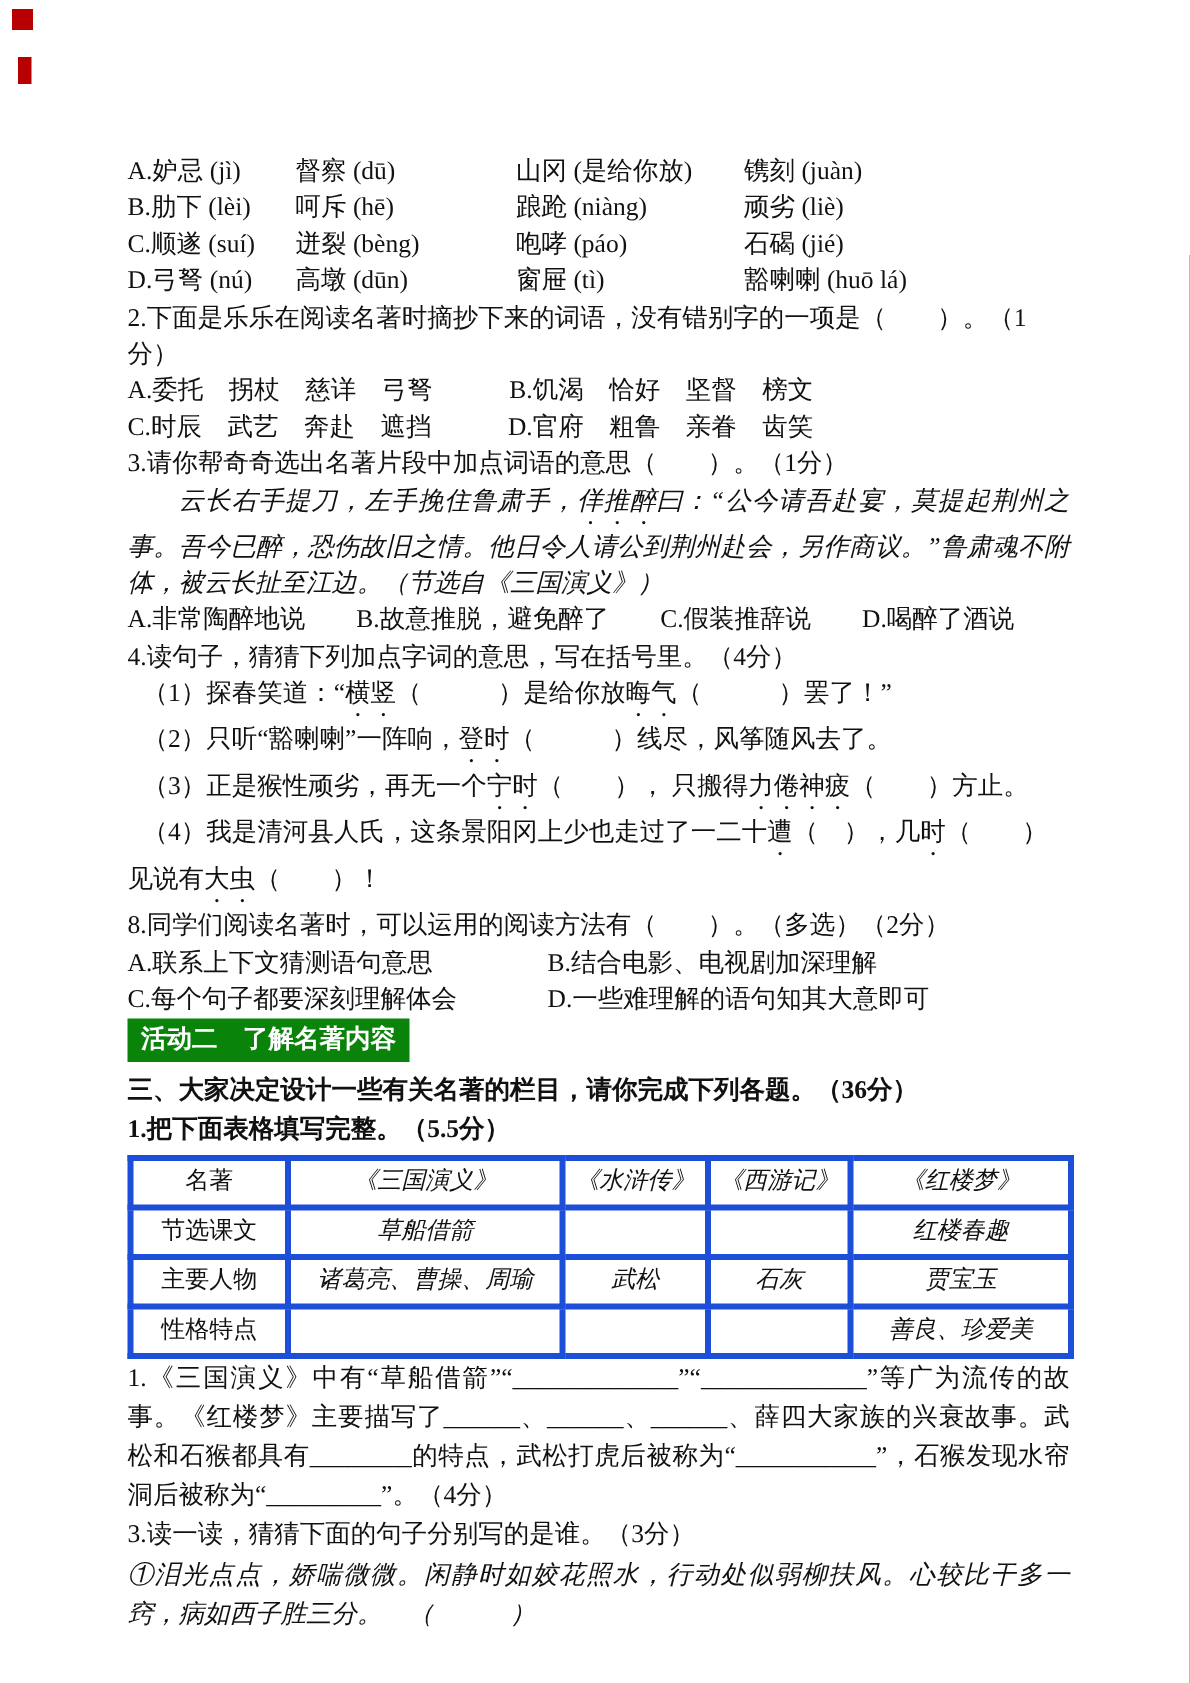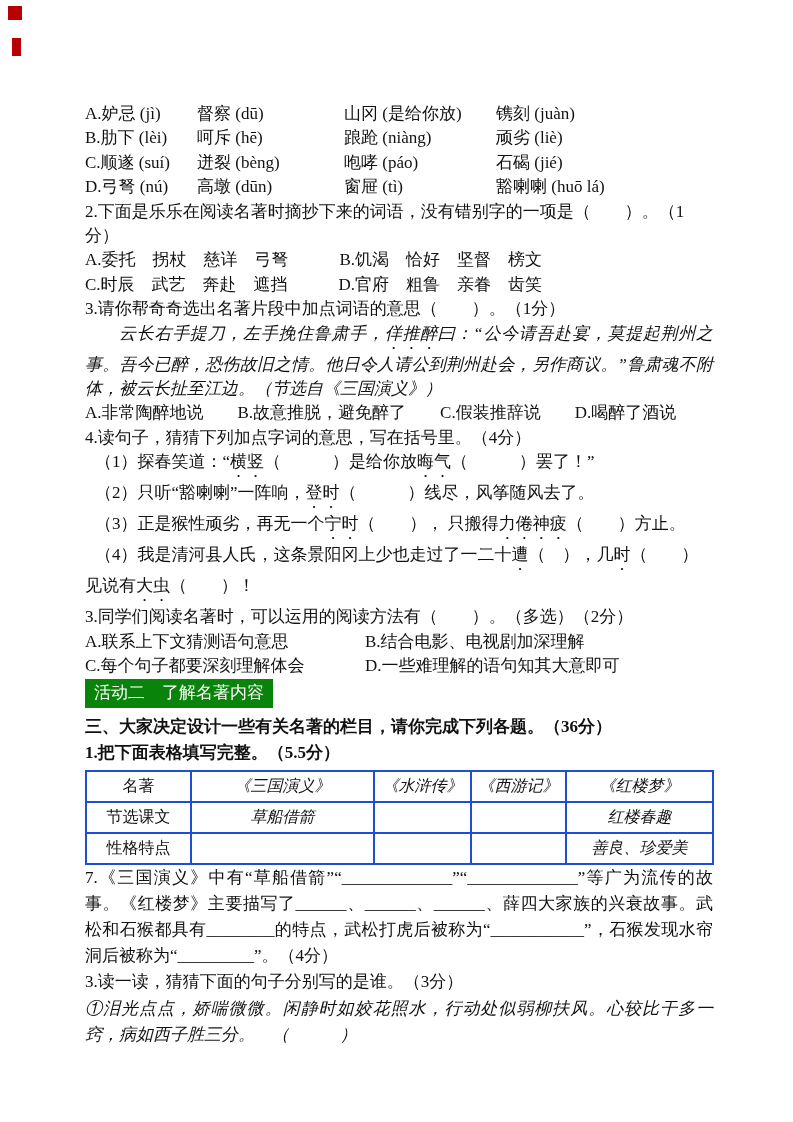--- a/index.html
+++ b/index.html
@@ -31,35 +31,35 @@
   .passage{text-indent:2em;text-align:justify;}
   .q4item{text-indent:10px;}
   .dot{
     text-emphasis:filled dot;
     text-emphasis-position:under right;
     -webkit-text-emphasis:filled dot;
     -webkit-text-emphasis-position:under;
   }
   .banner{
     display:inline-block;
-    color:#fff;font-weight:normal;
+    color:#fff;font-weight:bold;
     padding:3px 9px 4px 9px;
     line-height:22px;
     margin:0 0 6px 0;
   }
   .bold{font-weight:bold;line-height:26px;}
   table.books{
     border-collapse:collapse;
     margin-top:4px;
     table-layout:fixed;
     width:627px;
     font-size:16px;
   }
   table.books td,table.books th{
-    border:2px solid #1d4ed8;
+    border:4px solid #1d4ed8;
     height:29px;
     text-align:center;
     vertical-align:middle;
     font-weight:normal;
     padding:0 2px;
     overflow:hidden;
   }
   table.books{border:2px solid #222;}
   .bottom{font-size:17px;line-height:26.2px;}
   .para{text-align:justify;}
@@ -111,21 +111,21 @@
     <p>A.非常陶醉地说　　B.故意推脱，避免醉了　　C.假装推辞说　　D.喝醉了酒说</p>
 
     
     <p>4.读句子，猜猜下列加点字词的意思，写在括号里。（4分）</p>
     <p class="q4item"><span>（1）探春笑道：“</span><span class="dot">横竖</span><span>（　　　）是给你放</span><span class="dot">晦气</span><span>（　　　）罢了！”</span></p>
     <p class="q4item"><span>（2）只听“豁喇喇”一阵响，</span><span class="dot">登时</span><span>（　　　）线尽，风筝随风去了。</span></p>
     <p class="q4item"><span>（3）正是猴性顽劣，再无一个</span><span class="dot">宁时</span><span>（　　）， 只搬得</span><span class="dot">力倦神疲</span><span>（　　）方止。</span></p>
     <p class="q4item"><span>（4）我是清河县人氏，这条景阳冈上少也走过了一二十</span><span class="dot">遭</span><span>（　），几</span><span class="dot">时</span><span>（　　）见说有</span><span class="dot">大虫</span><span>（　　）！</span></p>
 
     
-    <p>3.同学们阅读名著时，可以运用的阅读方法有（　　）。（多选）（2分）</p>
+    <p>8.同学们阅读名著时，可以运用的阅读方法有（　　）。（多选）（2分）</p>
     <div class="row2">
       <span class="h1">A.联系上下文猜测语句意思</span>
       <span class="h2">B.结合电影、电视剧加深理解</span>
     </div>
     <div class="row2">
       <span class="h1">C.每个句子都要深刻理解体会</span>
       <span class="h2">D.一些难理解的语句知其大意即可</span>
     </div>
 
     
@@ -152,29 +152,36 @@
         <th class="kai">《红楼梦》</th>
       </tr>
       <tr>
         <td>节选课文</td>
         <td class="kai">草船借箭</td>
         <td class="kai"></td>
         <td class="kai"></td>
         <td class="kai">红楼春趣</td>
       </tr>
       <tr>
+        <td>主要人物</td>
+        <td class="kai">诸葛亮、曹操、周瑜</td>
+        <td class="kai">武松</td>
+        <td class="kai">石灰</td>
+        <td class="kai">贾宝玉</td>
+      </tr>
+      <tr>
         <td>性格特点</td>
         <td class="kai"></td>
         <td class="kai"></td>
         <td class="kai"></td>
         <td class="kai">善良、珍爱美</td>
       </tr>
     </tbody>
       </table>
 
     <div class="bottom">
-      <p class="para mt5">7.《三国演义》中有“草船借箭”“_____________”“_____________”等广为流传的故事。《红楼梦》主要描写了______、______、______、薛四大家族的兴衰故事。武松和石猴都具有________的特点，武松打虎后被称为“___________”，石猴发现水帘洞后被称为“_________”。（4分）</p>
+      <p class="para mt5">1.《三国演义》中有“草船借箭”“_____________”“_____________”等广为流传的故事。《红楼梦》主要描写了______、______、______、薛四大家族的兴衰故事。武松和石猴都具有________的特点，武松打虎后被称为“___________”，石猴发现水帘洞后被称为“_________”。（4分）</p>
       <p>3.读一读，猜猜下面的句子分别写的是谁。（3分）</p>
       <p class="kai para">①泪光点点，娇喘微微。闲静时如姣花照水，行动处似弱柳扶风。心较比干多一窍，病如西子胜三分。　（　　　）</p>
     </div>
 
   </div>
 </div>
 
 </body></html>

